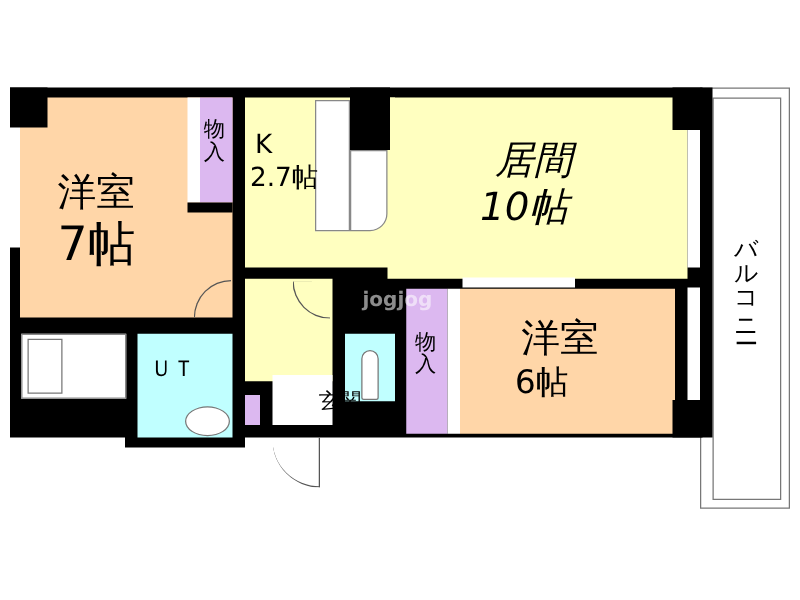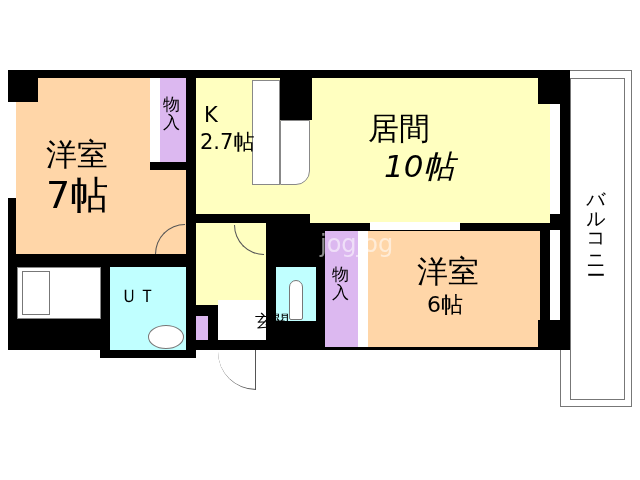--- a/index.html
+++ b/index.html
@@ -2,21 +2,21 @@
 <html><head>
   <meta charset="utf-8">
   <style>
     html, body { margin: 0; padding: 0; }
     body { width: 640px; height: 480px; background: #ffffff; position: relative; overflow: hidden;
            font-family: "DejaVu Sans", "Liberation Sans", sans-serif; }
     .abs { position: absolute; box-sizing: border-box; }
     .wall { background: #000; }
     .label { position: absolute; color: #000; text-align: left; line-height: 1.05; white-space: pre; }
     .vlabel { position: absolute; color: #000; writing-mode: vertical-rl; text-orientation: upright; }
-    .watermark { position: absolute; color: rgba(255,255,255,0.55); font-size: 24px; font-weight: normal; margin-left: 30px; }
+    .watermark { position: absolute; color: rgba(255,255,255,0.55); font-size: 16px; font-weight: bold; }
   </style>
 </head>
 <body>
 
 <div>
 
   <div class="abs" style="left:560px;top:70px;width:72px;height:337px;border:1px solid #777;background:#fff;"></div>
   <div class="abs" style="left:570px;top:78px;width:55px;height:322px;border:1px solid #777;background:#fff;"></div>
   <div class="vlabel" style="left:584px;top:178px;font-size:19px;">バルコニー</div>
 
@@ -37,37 +37,37 @@
 
   <div class="abs" style="left:196px;top:78px;width:120px;height:136px;background:#FFFFC0;"></div>
   <div class="abs" style="left:310px;top:78px;width:240px;height:145px;background:#FFFFC0;"></div>
   <div class="abs wall" style="left:280px;top:70px;width:32px;height:50px;"></div>
   <div class="abs wall" style="left:538px;top:70px;width:24px;height:34px;"></div>
   <div class="abs" style="left:550px;top:104px;width:10px;height:110px;background:#fff;"></div>
   <div class="abs" style="left:252px;top:80px;width:28px;height:105px;background:#fff;border:1px solid #888;"></div>
   <div class="abs" style="left:280px;top:120px;width:30px;height:65px;background:#fff;border:1px solid #888;border-bottom-right-radius:14px;"></div>
   <div class="label" style="left:204px;top:104px;font-size:21px;">K</div>
   <div class="label" style="left:200px;top:131px;font-size:21px;">2.7帖</div>
-  <div class="label" style="left:368px;top:112px;font-size:31px;">居間</div>
+  <div class="label" style="left:396px;top:112px;font-size:31px;font-style:italic;">居間</div>
   <div class="label" style="left:384px;top:150px;font-size:31px;font-style:italic;">10帖</div>
 
   <div class="abs" style="left:196px;top:223px;width:70px;height:82px;background:#FFFFC0;"></div>
   <div class="abs" style="left:234px;top:225px;width:30px;height:30px;border-left:1px solid #555;border-bottom:1px solid #555;border-bottom-left-radius:30px;"></div>
   <div class="abs" style="left:155px;top:224px;width:30px;height:30px;border-top:1px solid #555;border-left:1px solid #555;border-top-left-radius:30px;"></div>
 
   <div class="abs" style="left:368px;top:231px;width:172px;height:116px;background:#FFD6A8;"></div>
   <div class="abs" style="left:370px;top:222px;width:90px;height:8px;background:#fff;"></div>
   <div class="abs" style="left:550px;top:230px;width:10px;height:90px;background:#fff;"></div>
   <div class="abs wall" style="left:538px;top:320px;width:24px;height:30px;"></div>
   <div class="abs" style="left:325px;top:231px;width:33px;height:116px;background:#DCB8F0;"></div>
   <div class="abs" style="left:358px;top:231px;width:10px;height:116px;background:#fff;"></div>
   <div class="label" style="left:332px;top:266px;font-size:17px;">物
 入</div>
   <div class="label" style="left:417px;top:255px;font-size:31px;">洋室</div>
-  <div class="label" style="left:427px;top:293px;font-size:22px;text-align:right;">6帖</div>
+  <div class="label" style="left:412px;top:293px;font-size:26px;text-align:right;">6帖</div>
 
   <div class="abs" style="left:276px;top:267px;width:40px;height:54px;background:#C0FFFF;"></div>
   <div class="abs" style="left:289px;top:280px;width:14px;height:40px;background:#fff;border:1px solid #777;border-radius:7px 7px 2px 2px;"></div>
 
   <div class="abs" style="left:17px;top:267px;width:84px;height:52px;background:#fff;border:1px solid #888;"></div>
   <div class="abs" style="left:22px;top:271px;width:28px;height:44px;border:1px solid #777;"></div>
 
   <div class="abs" style="left:110px;top:267px;width:76px;height:83px;background:#C0FFFF;"></div>
   <div class="abs" style="left:148px;top:325px;width:36px;height:24px;background:#fff;border:1px solid #777;border-radius:50%;"></div>
   <div class="label" style="left:120px;top:287px;font-size:18px;">ＵＴ</div>

